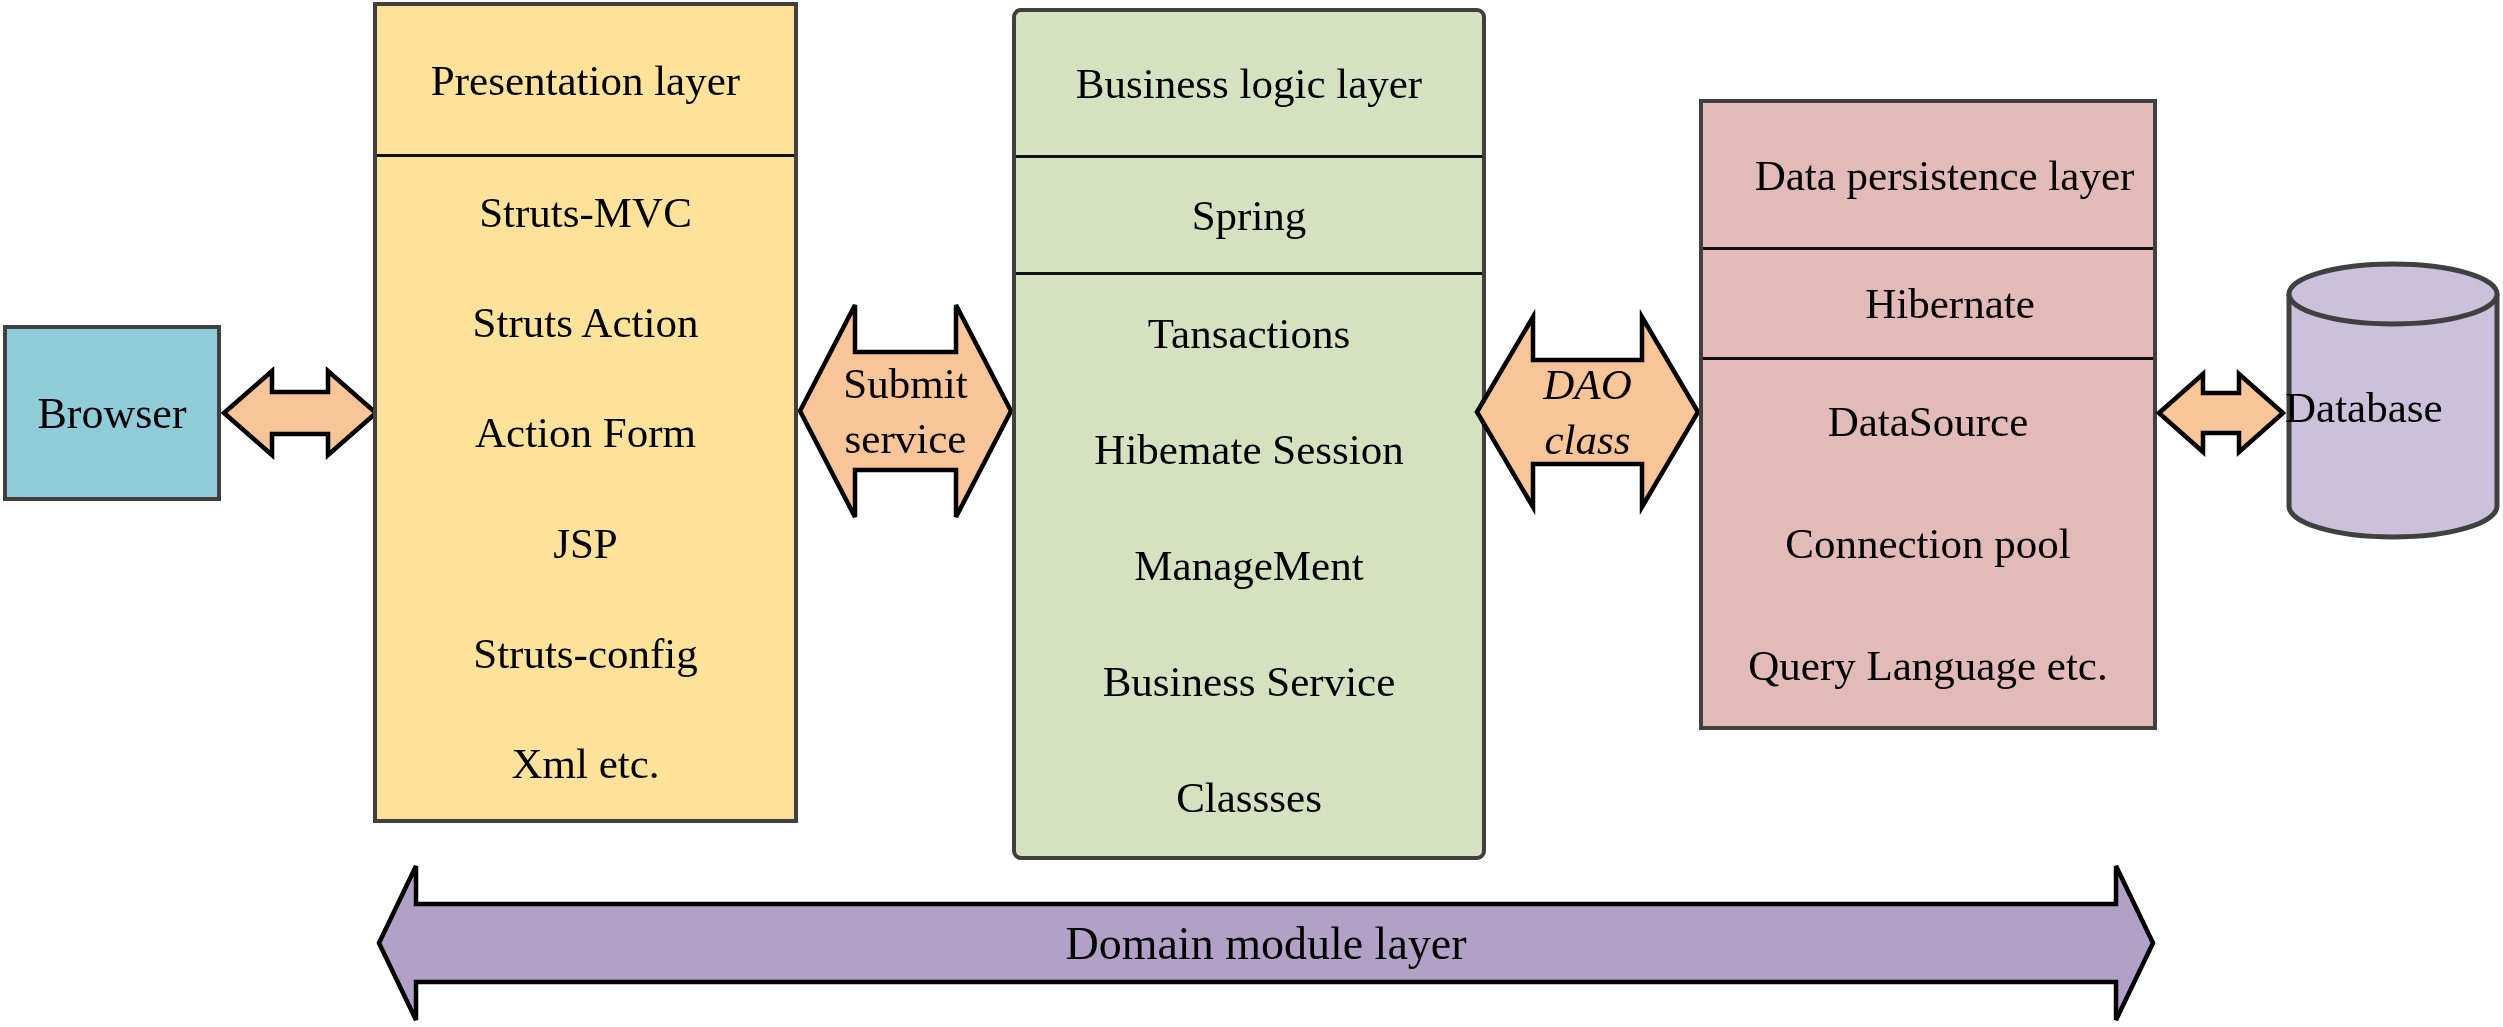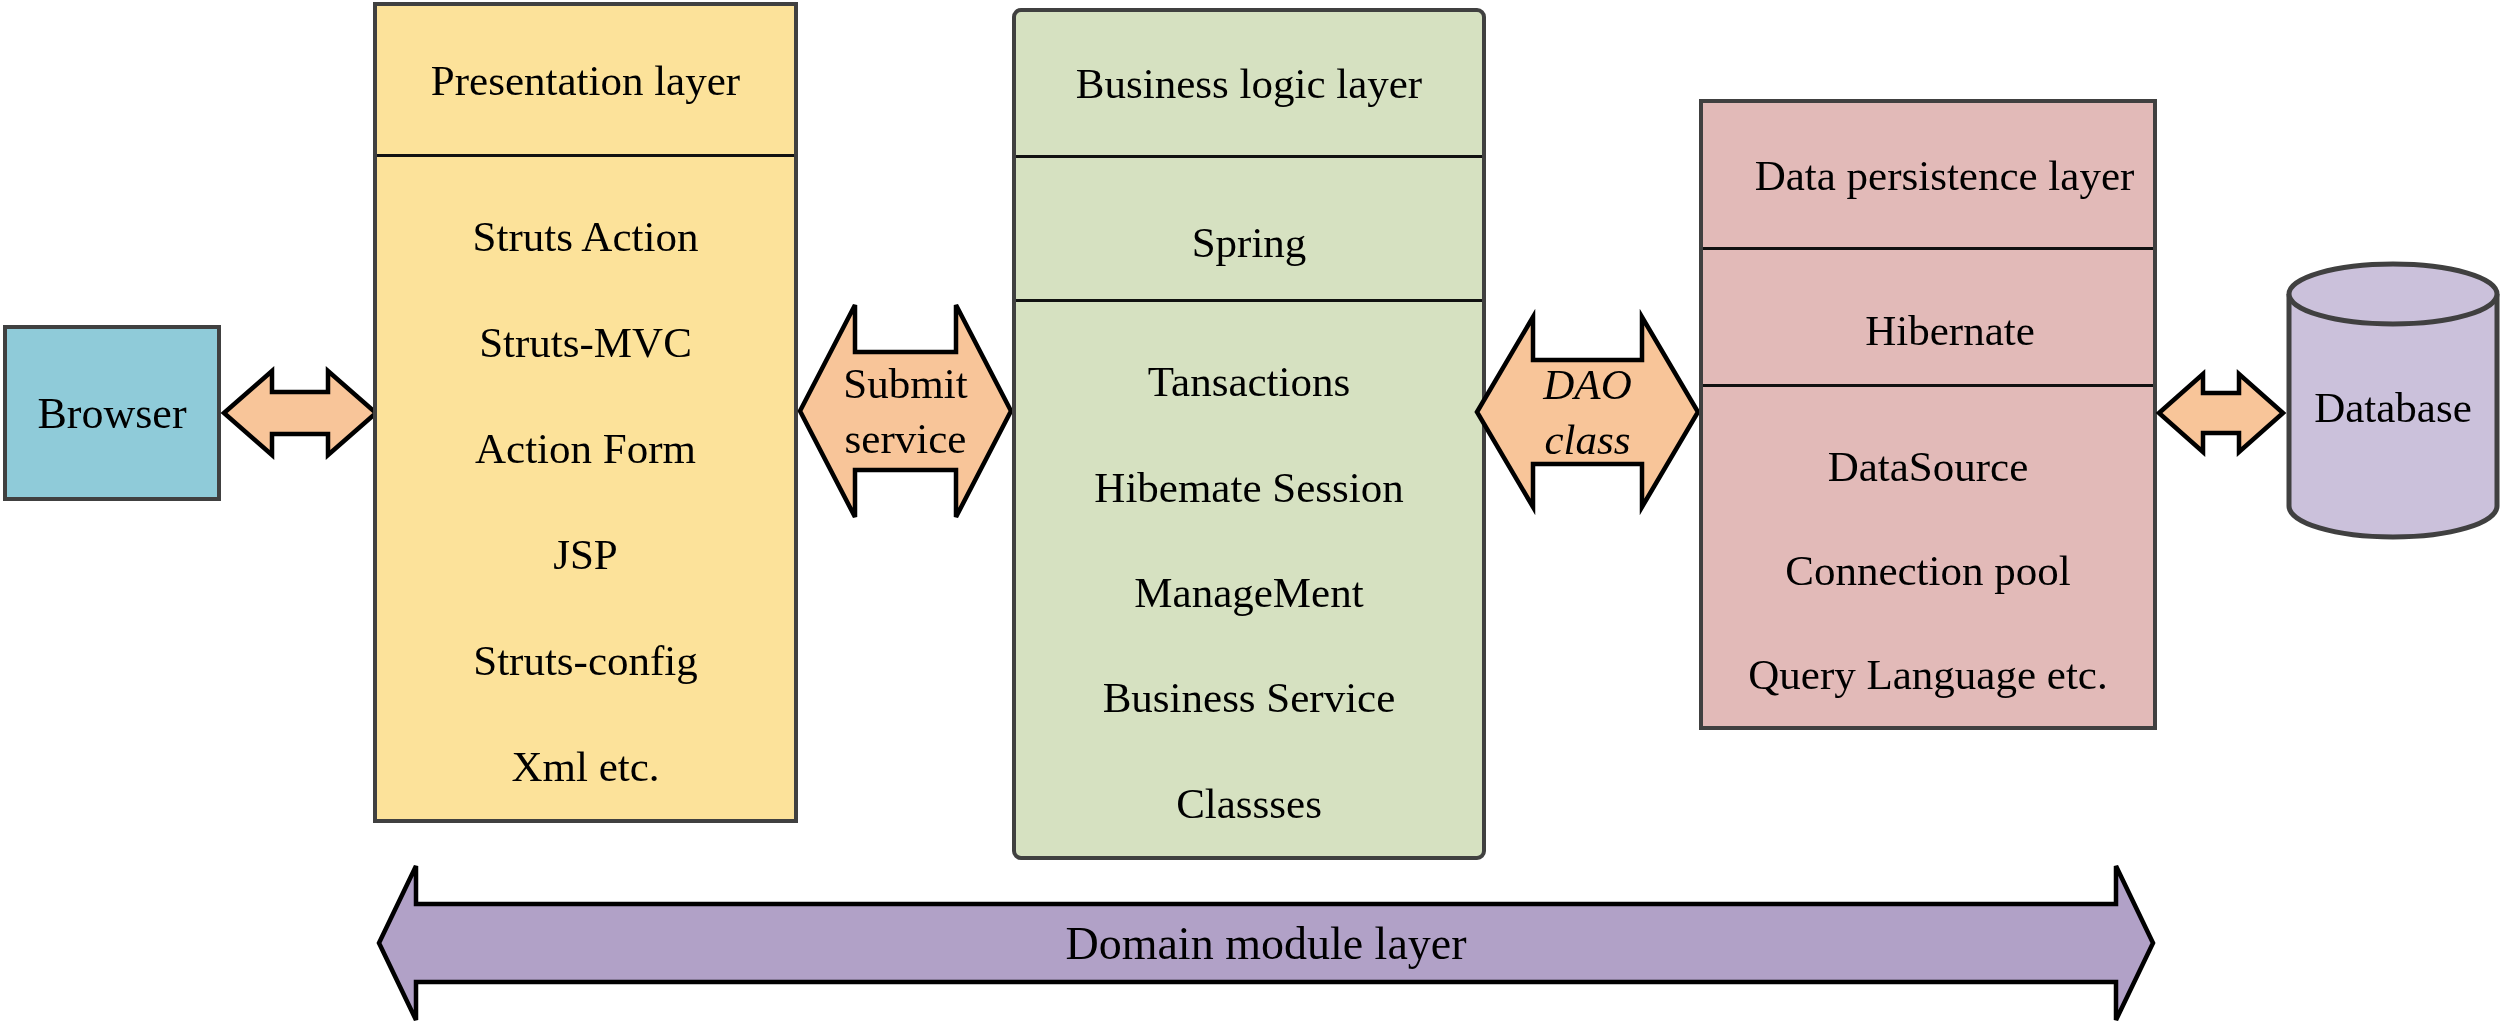--- a/index.html
+++ b/index.html
@@ -14,21 +14,21 @@
   .abs{position:absolute;box-sizing:border-box;}
   
   .node-box{
     border:4px solid #404040;
     display:flex;align-items:center;justify-content:center;
     font-size:44px;
   }
   
   .panel{
     border:4px solid #404040;
-    display:flex;flex-direction:column;gap:27px;
+    display:flex;flex-direction:column;
   }
   .panel-header{
     display:flex;align-items:center;justify-content:center;
     border-bottom:3px solid #111;
     font-size:43px;
     flex:0 0 auto;
   }
   .panel-sub{
     display:flex;align-items:center;justify-content:center;
     border-bottom:3px solid #111;
@@ -44,21 +44,21 @@
     display:flex;flex-direction:column;align-items:center;justify-content:center;
     font-size:43px;line-height:1.28;text-align:center;
     pointer-events:none;
   }
   .domain-label{
     display:flex;align-items:center;justify-content:center;
     font-size:46px;
     pointer-events:none;
   }
   .cyl-label{
-    display:flex;align-items:center;justify-content:center;
+    display:flex;align-items:center;
     font-size:43px;padding-top:14px;
     pointer-events:none;
   }
   svg{display:block;overflow:visible;}
 </style>
 </head>
 <body>
 
 <div class="stage">
 
@@ -66,22 +66,22 @@
     <span>Browser</span>
   </div>
 
   <svg class="abs" style="left:221px;top:368px;" width="158" height="90" viewBox="0 0 158 90">
     <polygon points="3,45 51,3 51,24 107,24 107,3 155,45 107,87 107,66 51,66 51,87" stroke="#000000" stroke-width="4.5" fill="#F8C599"></polygon>
   </svg>
 
   <div class="abs panel" style="left: 373px; top: 2px; width: 425px; height: 821px; background-color: rgb(252, 226, 154);">
     <div class="panel-header" style="height:148px;">Presentation layer</div>
     <div class="panel-items">
+      <div class="panel-item">Struts-MVC</div>
       <div class="panel-item">Struts Action</div>
-      <div class="panel-item">Struts-MVC</div>
       <div class="panel-item">Action Form</div>
       <div class="panel-item">JSP</div>
       <div class="panel-item">Struts-config</div>
       <div class="panel-item">Xml etc.</div>
     </div>
   </div>
 
   <svg class="abs" style="left:797px;top:300px;" width="217" height="222" viewBox="0 0 217 222">
     <polygon points="3,111 58,5 58,52 159,52 159,5 214,111 159,217 159,170 58,170 58,217" stroke="#000000" stroke-width="4.5" fill="#F8C599"></polygon>
   </svg>

